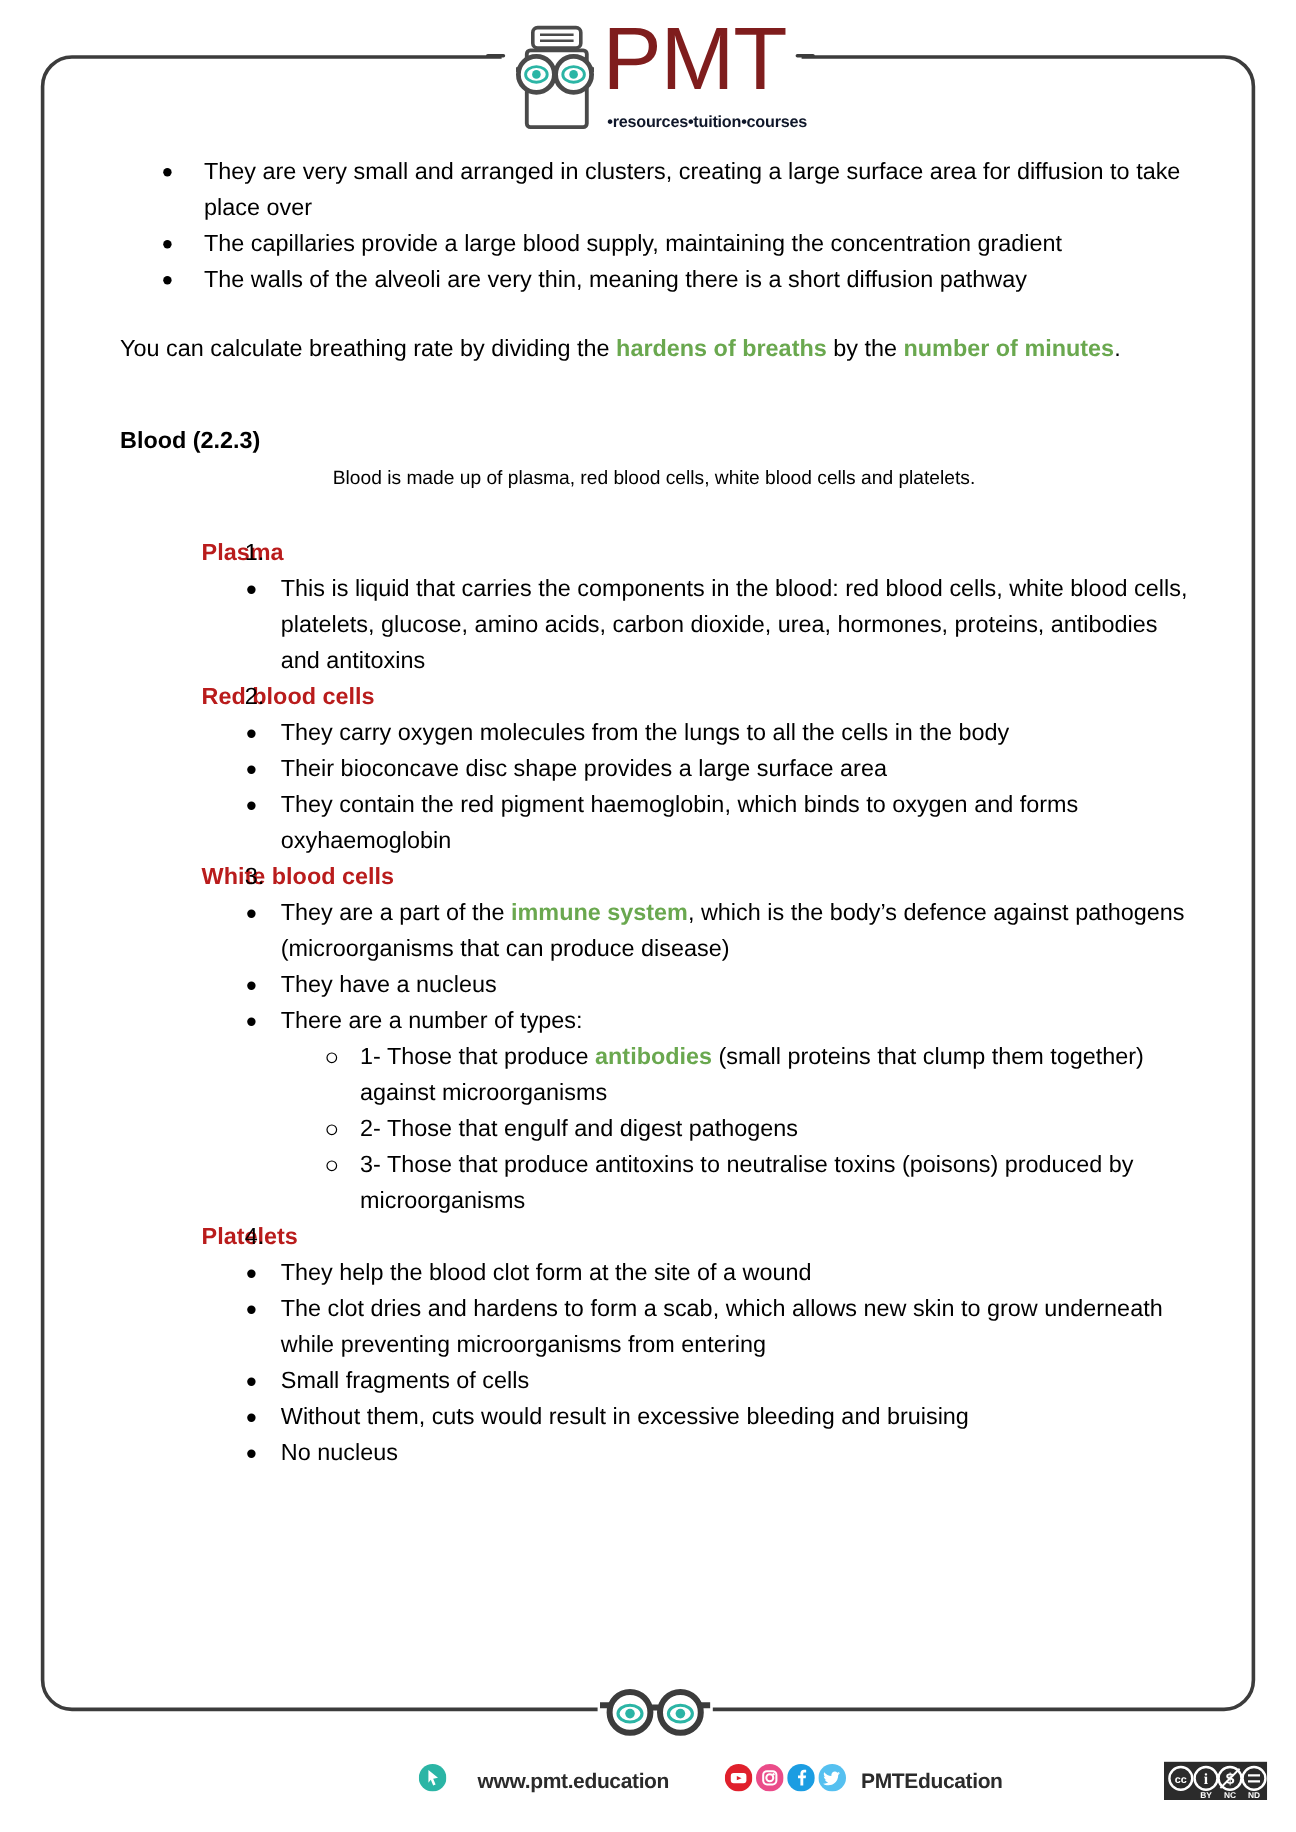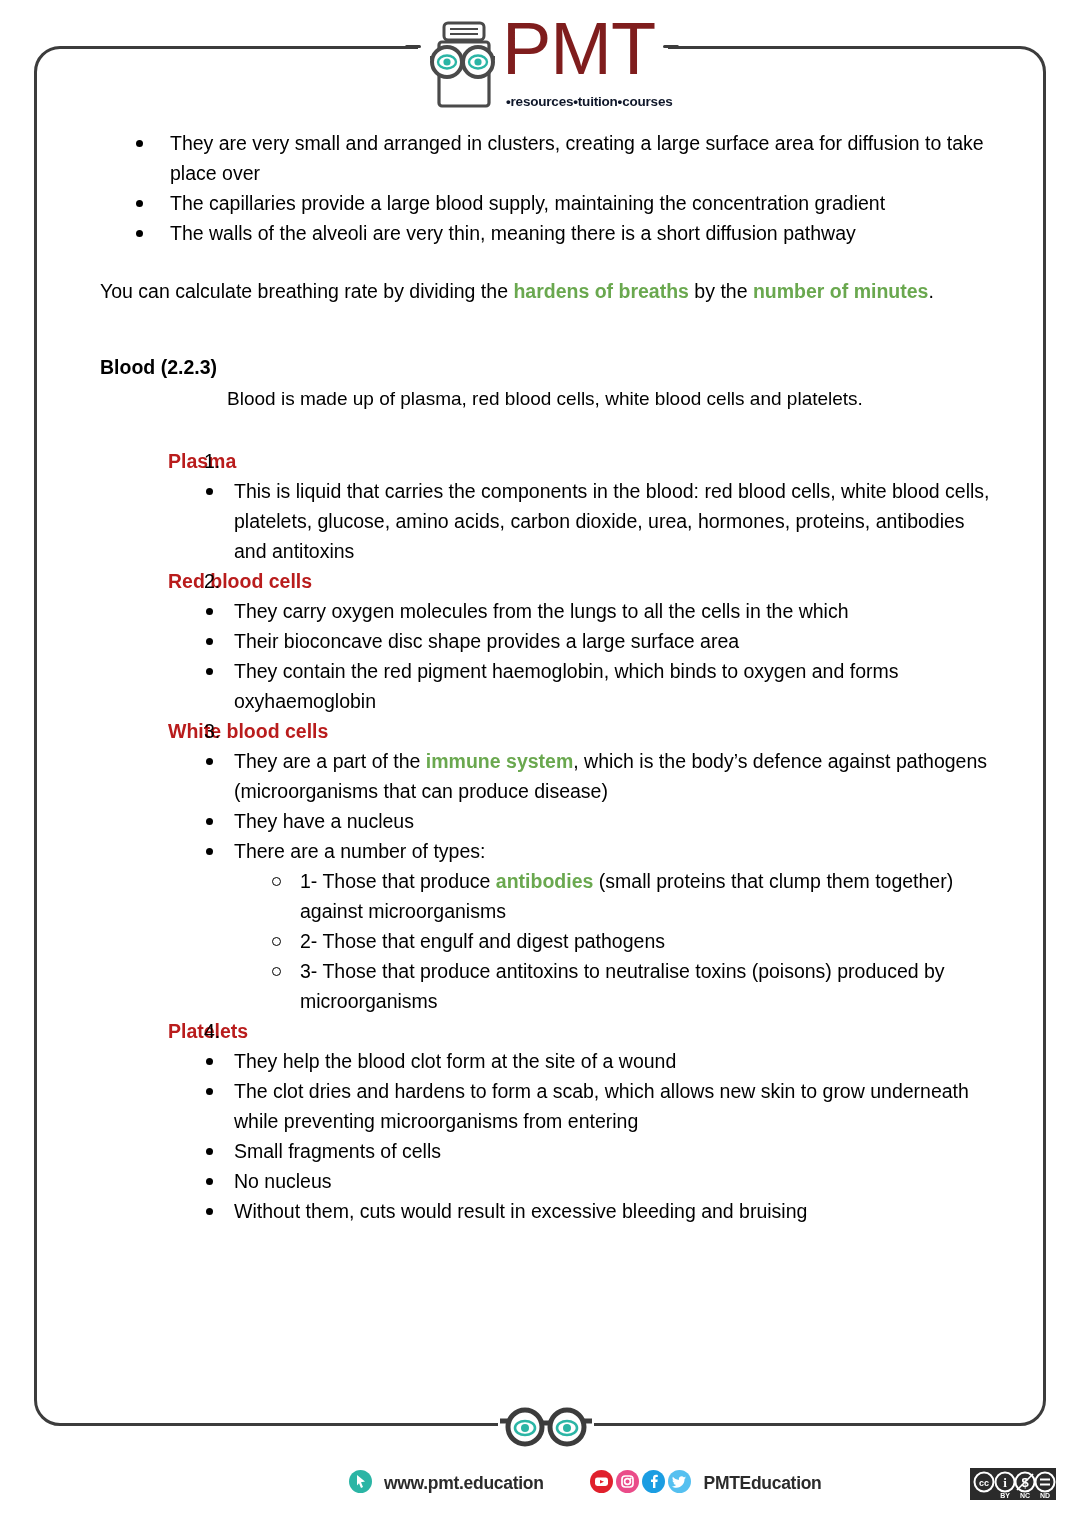--- a/index.html
+++ b/index.html
@@ -113,21 +113,21 @@
   }
 
   .section-title {
     font-weight: bold;
     margin-top: 45px;
     font-size: 19.5px;
   }
   .section-intro {
     text-align: center;
     margin-top: 2px;
-    font-size: 19px;
+    font-size: 16px;
   }
 
   
   ol.numlist {
     list-style: none;
     margin: 0;
     padding: 0;
     margin-top: 32px;
     counter-reset: item;
   }
@@ -224,21 +224,21 @@
     position: absolute;
     left: 349px;
     top: 0;
     display: flex;
     align-items: center;
     gap: 0px;
   }
   .f-web {
     display: flex;
     align-items: center;
-    gap: 12px;
+    gap: 26px;
   }
   .f-web .label {
     font-size: 17.5px;
     font-weight: bold;
     color: #2b2b2b;
     letter-spacing: -0.3px;
   }
   .f-social {
     display: flex;
     align-items: center;
@@ -315,21 +315,21 @@
     <li>
       <span class="num-label">Plasma</span>
       <ul class="lvl2">
         <li><span>This is liquid that carries the components in the blood: red blood cells, white blood cells, platelets, glucose, amino acids, carbon dioxide, urea, hormones, proteins, antibodies and antitoxins</span></li>
       </ul>
     </li>
 
     <li>
       <span class="num-label">Red blood cells</span>
       <ul class="lvl2">
-        <li><span>They carry oxygen molecules from the lungs to all the cells in the which</span></li>
+        <li><span>They carry oxygen molecules from the lungs to all the cells in the body</span></li>
         <li><span>Their bioconcave disc shape provides a large surface area</span></li>
         <li><span>They contain the red pigment haemoglobin, which binds to oxygen and forms oxyhaemoglobin</span></li>
       </ul>
     </li>
 
     <li>
       <span class="num-label">White blood cells</span>
       <ul class="lvl2">
         <li>
           <span>They are a part of the </span><span class="green">immune system</span><span>, which is the body’s defence against pathogens (microorganisms that can produce disease)</span>
@@ -346,22 +346,22 @@
         </li>
       </ul>
     </li>
 
     <li>
       <span class="num-label">Platelets</span>
       <ul class="lvl2">
         <li><span>They help the blood clot form at the site of a wound</span></li>
         <li><span>The clot dries and hardens to form a scab, which allows new skin to grow underneath while preventing microorganisms from entering</span></li>
         <li><span>Small fragments of cells</span></li>
+        <li><span>Without them, cuts would result in excessive bleeding and bruising</span></li>
         <li><span>No nucleus</span></li>
-        <li><span>Without them, cuts would result in excessive bleeding and bruising</span></li>
       </ul>
     </li>
 
   </ol>
 </div>
 
 <div class="glasses-mask"></div>
 <div class="bottom-glasses">
   <svg width="92" height="42" viewBox="0 0 92 42">
     <circle cx="25" cy="22" r="17" fill="#fff" stroke="#3c3c3c" stroke-width="5"></circle>

